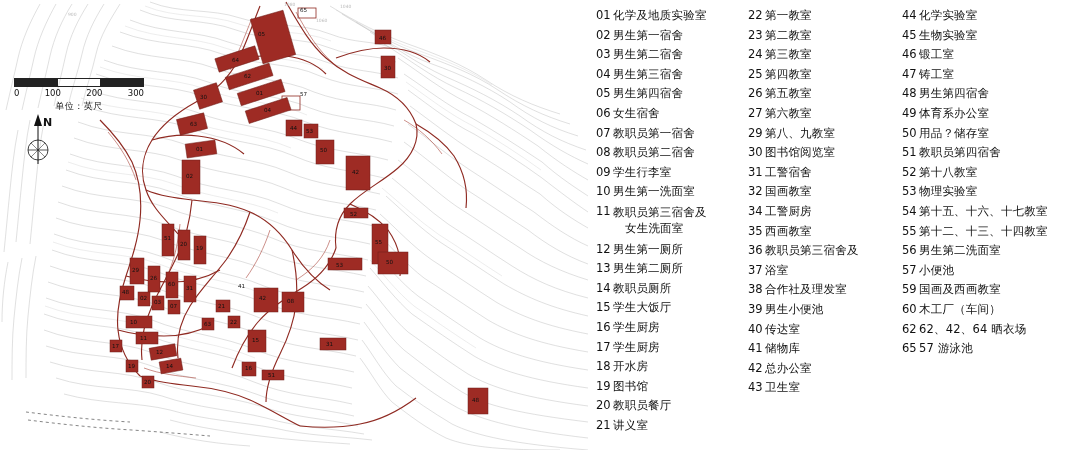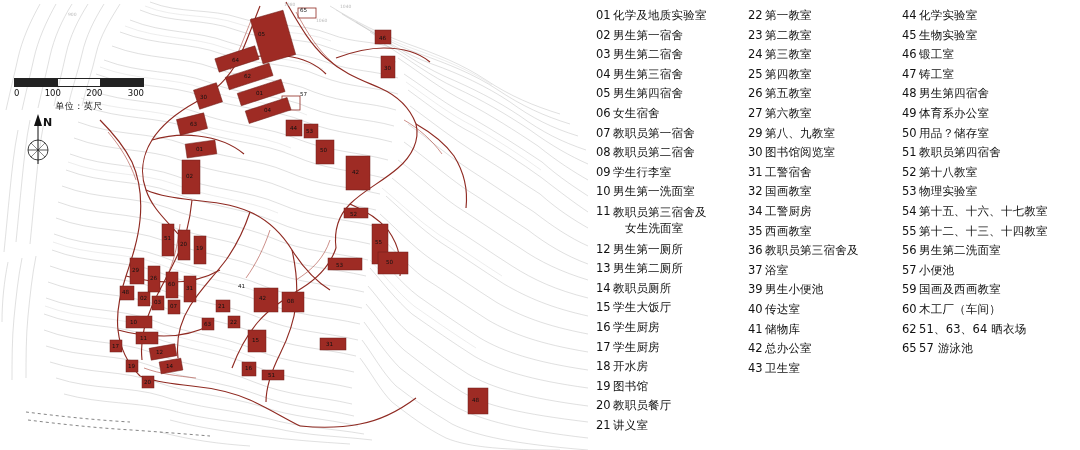--- a/index.html
+++ b/index.html
@@ -453,20 +453,24 @@
         </div>
       <div class="row">
           <span class="num">36</span>
           <span class="txt">教职员第三宿舍及</span>
         </div>
       <div class="row">
           <span class="num">37</span>
           <span class="txt">浴室</span>
         </div>
       <div class="row">
+          <span class="num">38</span>
+          <span class="txt">合作社及理发室</span>
+        </div>
+      <div class="row">
           <span class="num">39</span>
           <span class="txt">男生小便池</span>
         </div>
       <div class="row">
           <span class="num">40</span>
           <span class="txt">传达室</span>
         </div>
       <div class="row">
           <span class="num">41</span>
           <span class="txt">储物库</span>
@@ -541,21 +545,21 @@
       <div class="row">
           <span class="num">59</span>
           <span class="txt">国画及西画教室</span>
         </div>
       <div class="row">
           <span class="num">60</span>
           <span class="txt">木工厂（车间）</span>
         </div>
       <div class="row">
           <span class="num">62</span>
-          <span class="txt">51、63、64 晒衣场</span>
+          <span class="txt">62、42、64 晒衣场</span>
         </div>
       <div class="row">
           <span class="num">65</span>
           <span class="txt">57 游泳池</span>
         </div>
     </div>
   </div>
 </div>
 
 </body></html>

